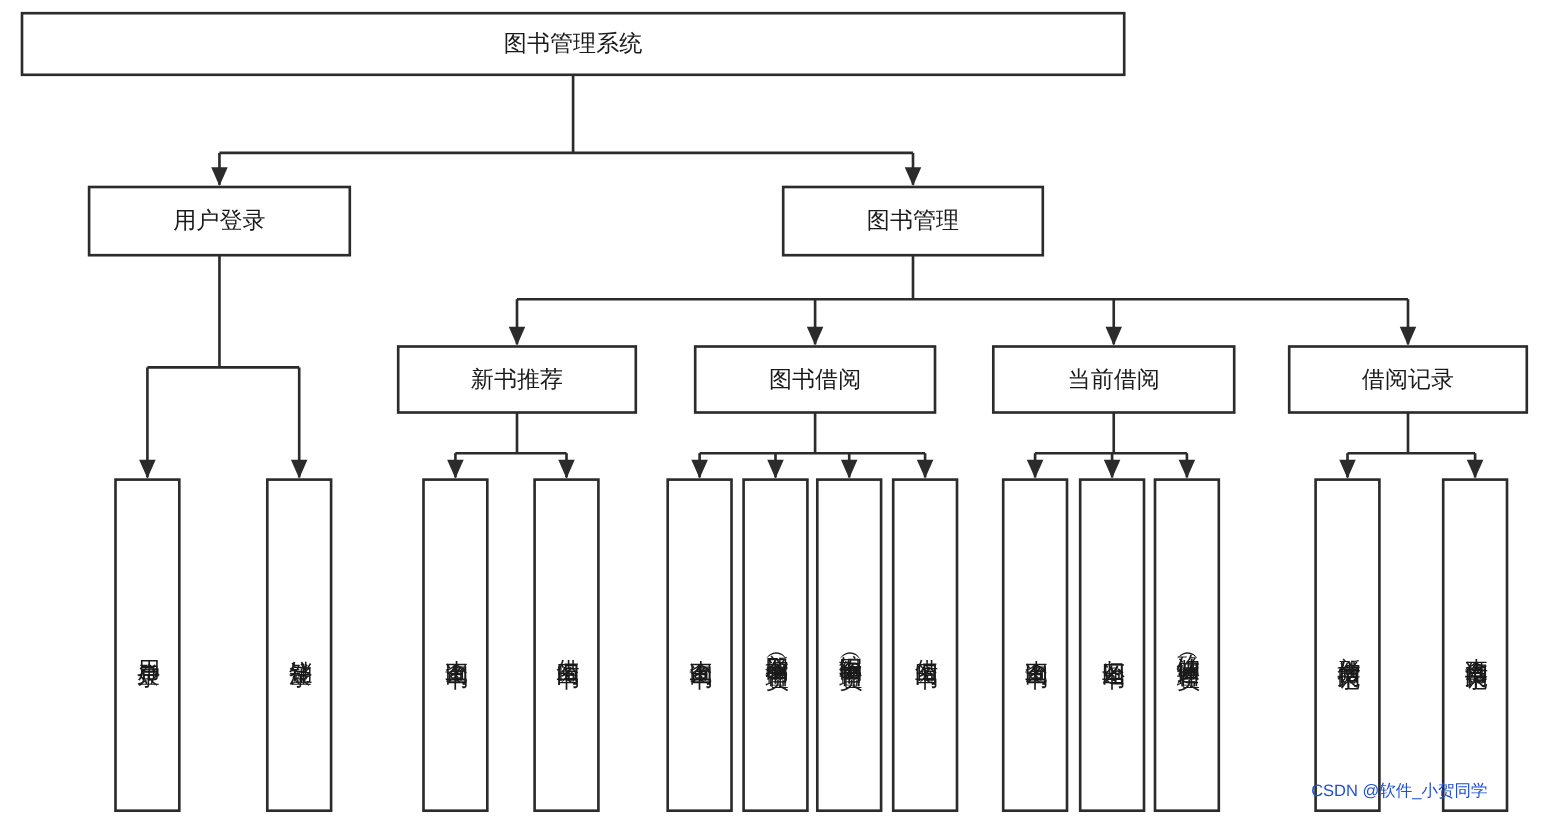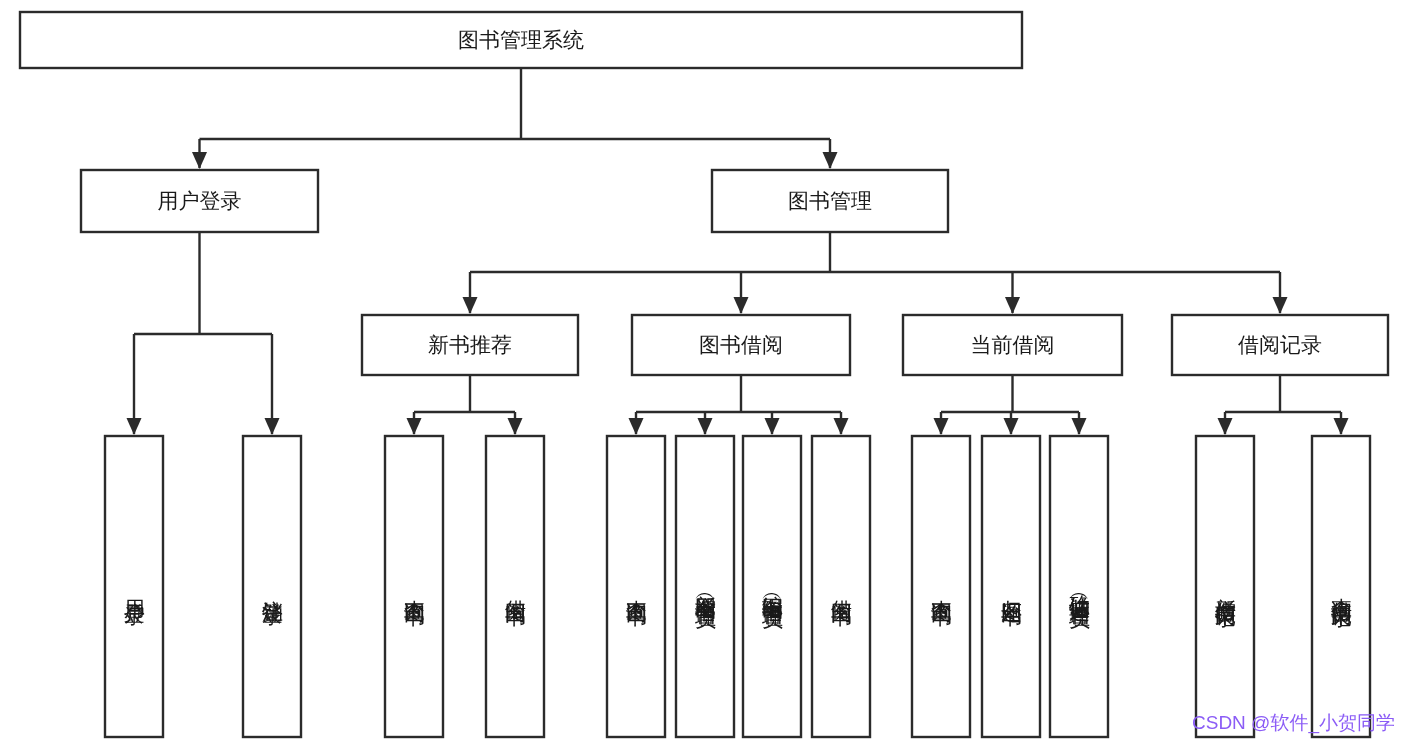--- a/index.html
+++ b/index.html
@@ -56,22 +56,22 @@
     font-family: "Liberation Sans", "DejaVu Sans", sans-serif;
     font-size: 21px;
     line-height: 1.18;
     letter-spacing: 2px;
     color: #1a1a1a;
     white-space: nowrap;
   }
   .watermark {
     position: absolute;
     font-family: "Liberation Sans", "DejaVu Sans", sans-serif;
-    font-size: 19px;
-    color: #8b5cf6;
+    font-size: 15px;
+    color: #1d4ed8;
     white-space: nowrap;
     left: 1192px;
     top: 710px;
     text-align: center;
   }
 </style>
 </head>
 <body>
 
 <div id="diagram-root">

